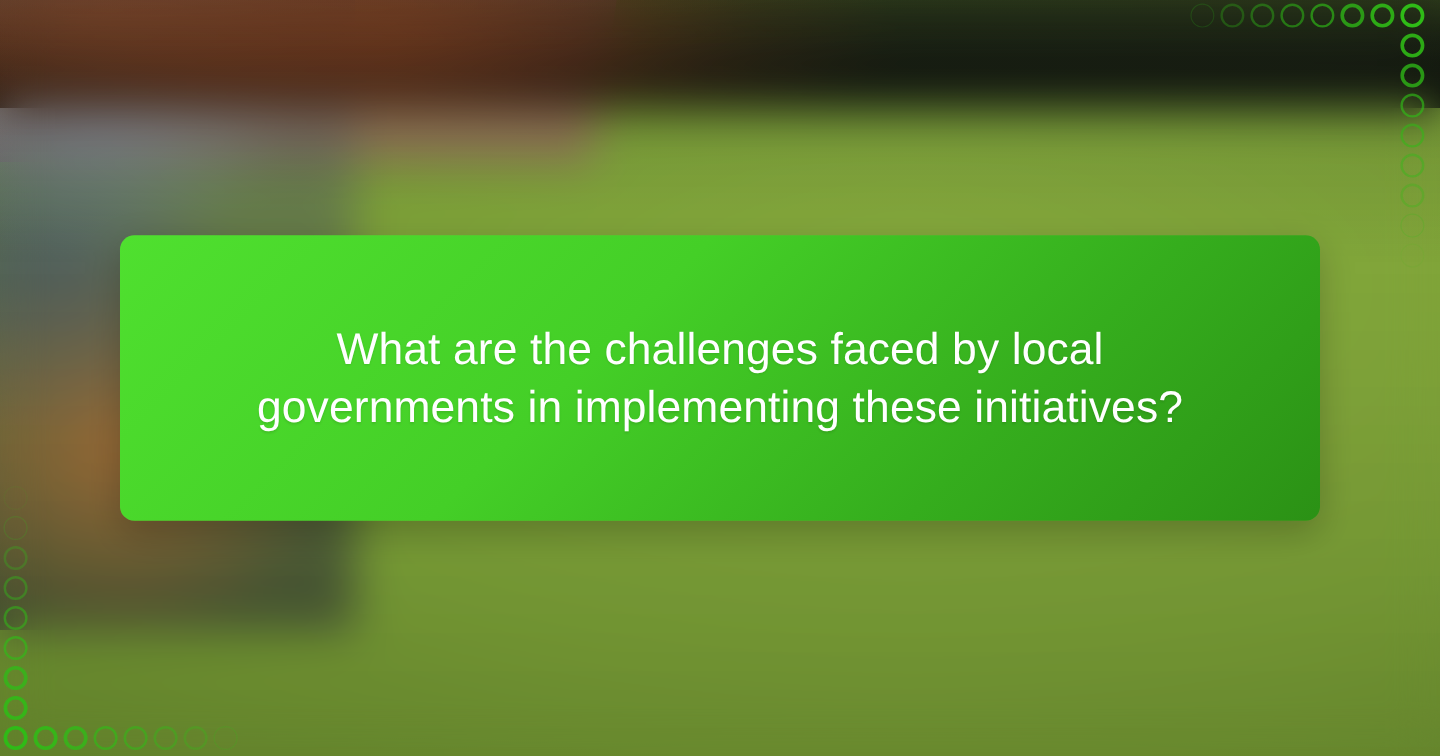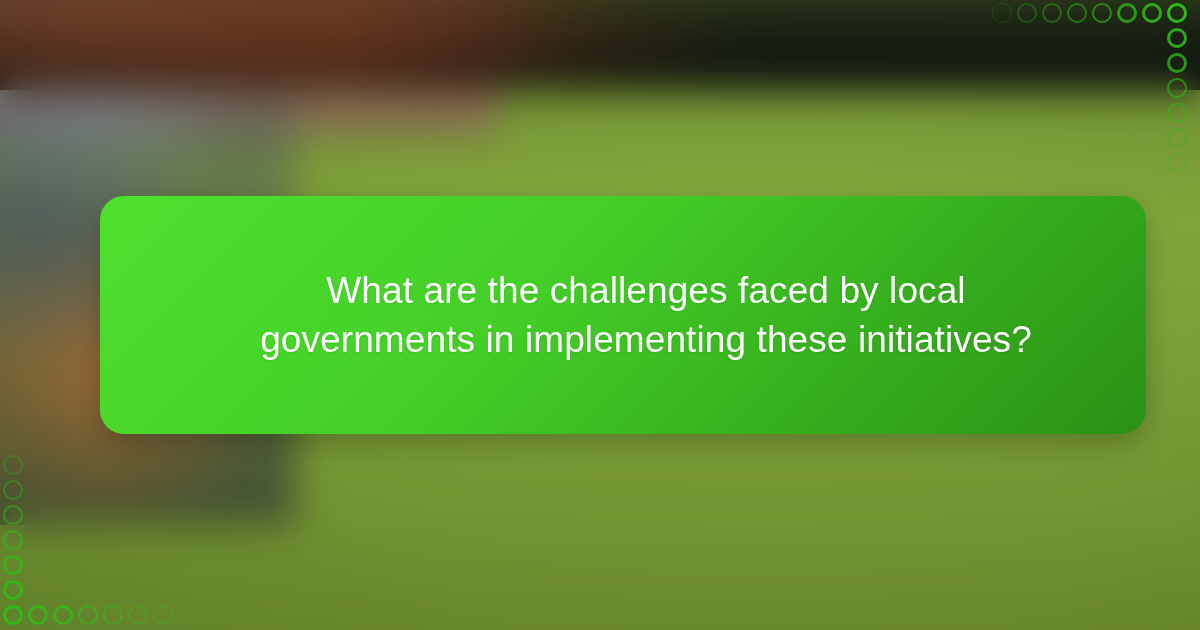--- a/index.html
+++ b/index.html
@@ -151,27 +151,26 @@
     border-radius: 50%;
   }
 
   
   #quote-card {
     position: absolute;
     left: 100px;
     top: 196px;
     width: 1000px;
     height: 238px;
-    border-radius: 24px;
+    border-radius: 12px;
     background: linear-gradient(135deg, #4fe02f 0%, #44cf27 40%, #35ad1d 72%, #2b9115 100%);
     box-shadow: 0 10px 30px rgba(0,0,0,.22);
     display: flex;
     align-items: center;
     justify-content: center;
-    padding-left: 46px;
   }
   #quote-text {
     width: 830px;
     text-align: center;
     color: #ffffff;
     font-size: 37px;
     line-height: 49px;
     font-weight: 400;
     letter-spacing: .1px;
     text-shadow: 0 1px 2px rgba(0,0,0,.10);

